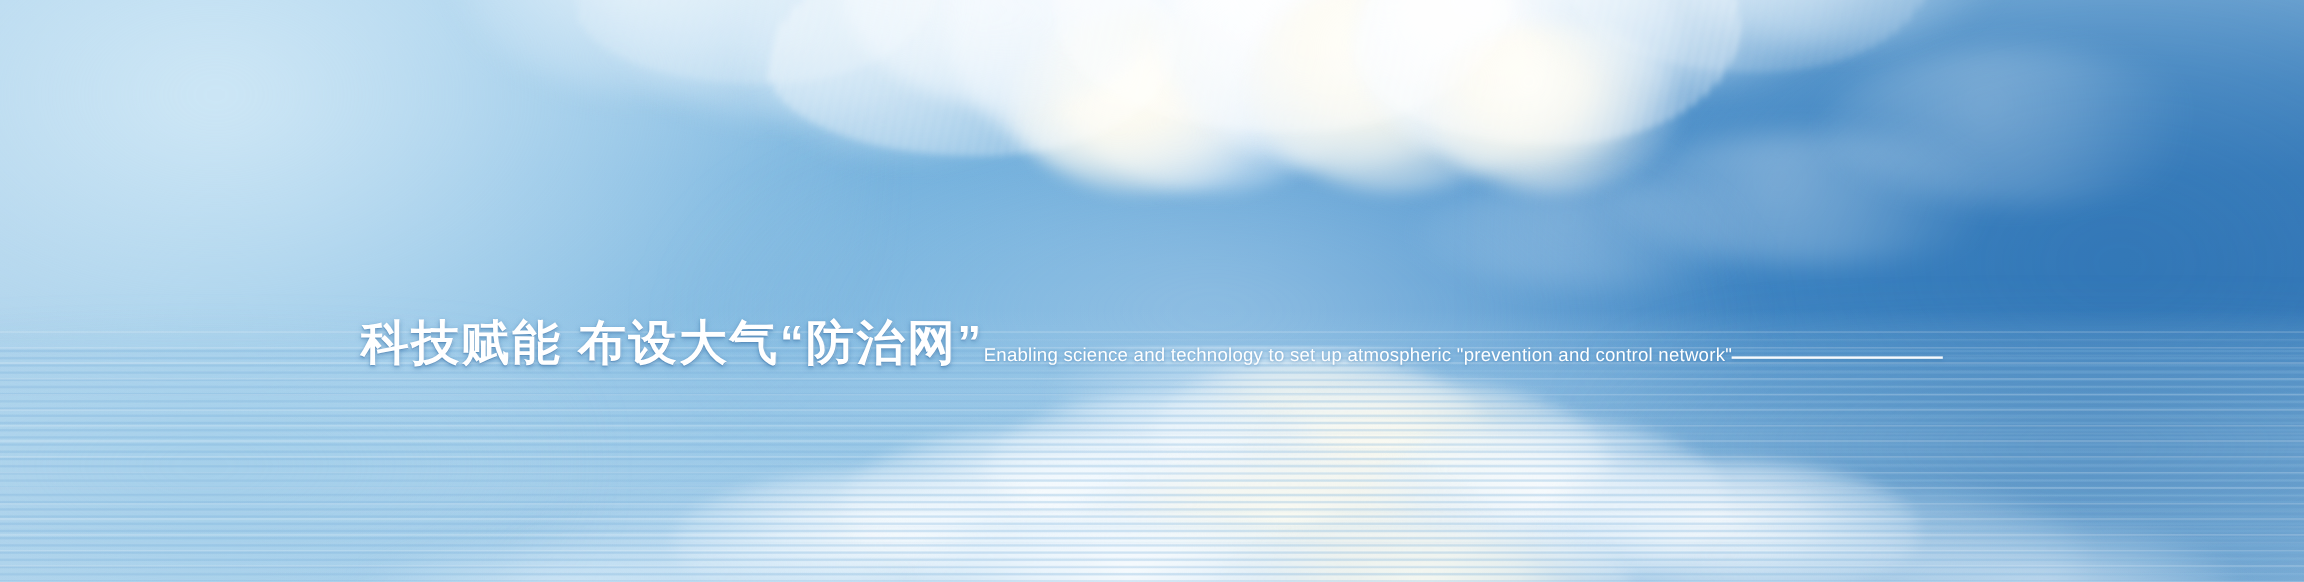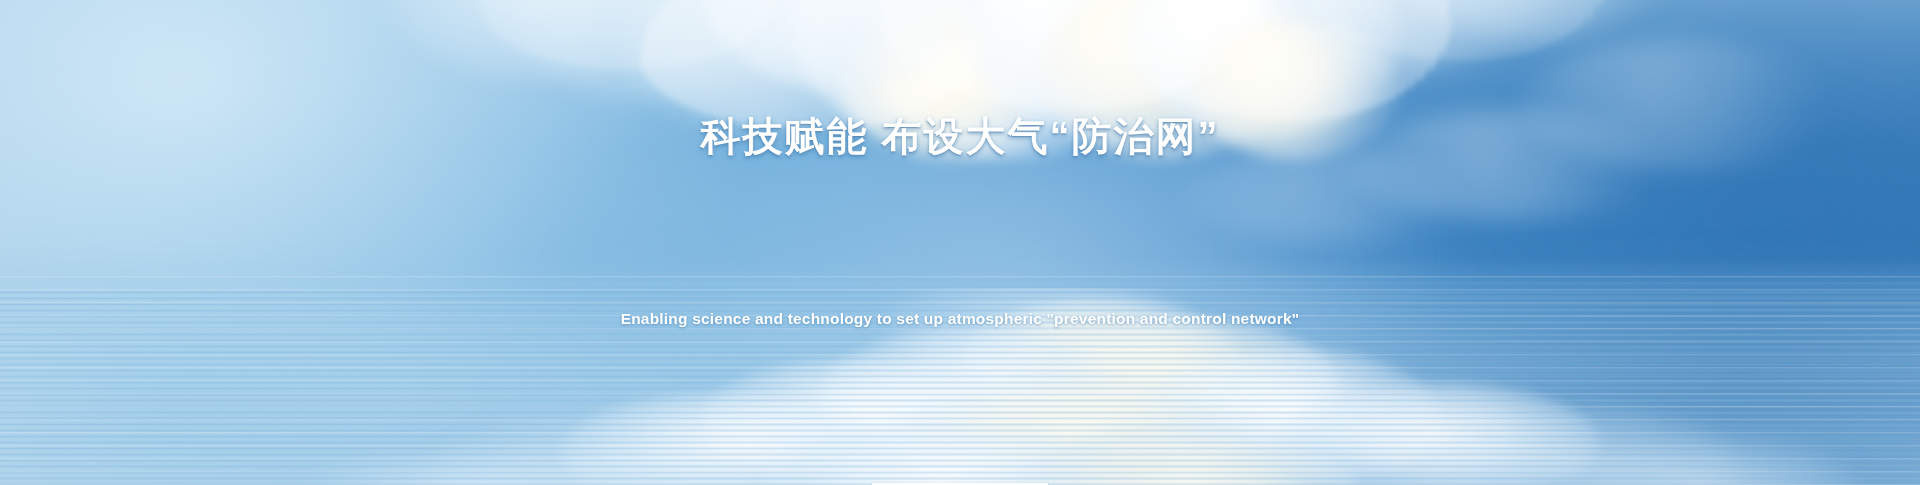--- a/index.html
+++ b/index.html
@@ -219,43 +219,42 @@
       rgba(165,208,236,0.20) 50%,
       rgba(175,214,238,0) 80%);
     filter: blur(26px);
   }
 
   
   .content {
     position: absolute;
     inset: 0;
     display: flex;
-    flex-direction: column;
     align-items: center;
-    justify-content: space-between;
-    padding-top: 116px;
+    justify-content: center;
+    padding-top: 86px;
     z-index: 40;
   }
   .headline {
     font-size: 40px;
     font-weight: bold;
     color: #ffffff;
     letter-spacing: 2px;
     line-height: 1;
     margin: 0;
     white-space: nowrap;
     text-shadow:
       0 2px 4px rgba(48,110,166,0.55),
       0 1px 1px rgba(40,100,158,0.45),
       1px 1px 0 rgba(255,255,255,0.25);
   }
   .subline {
     margin: 22px 0 0 0;
     font-size: 15.5px;
-    font-weight: 700;
+    font-weight: 400;
     color: #ffffff;
     letter-spacing: 0.2px;
     white-space: nowrap;
     text-shadow: 0 1px 3px rgba(50,112,168,0.55);
   }
   .divider {
     margin-top: 24px;
     width: 176px;
     height: 2px;
     background: rgba(255,255,255,0.95);

